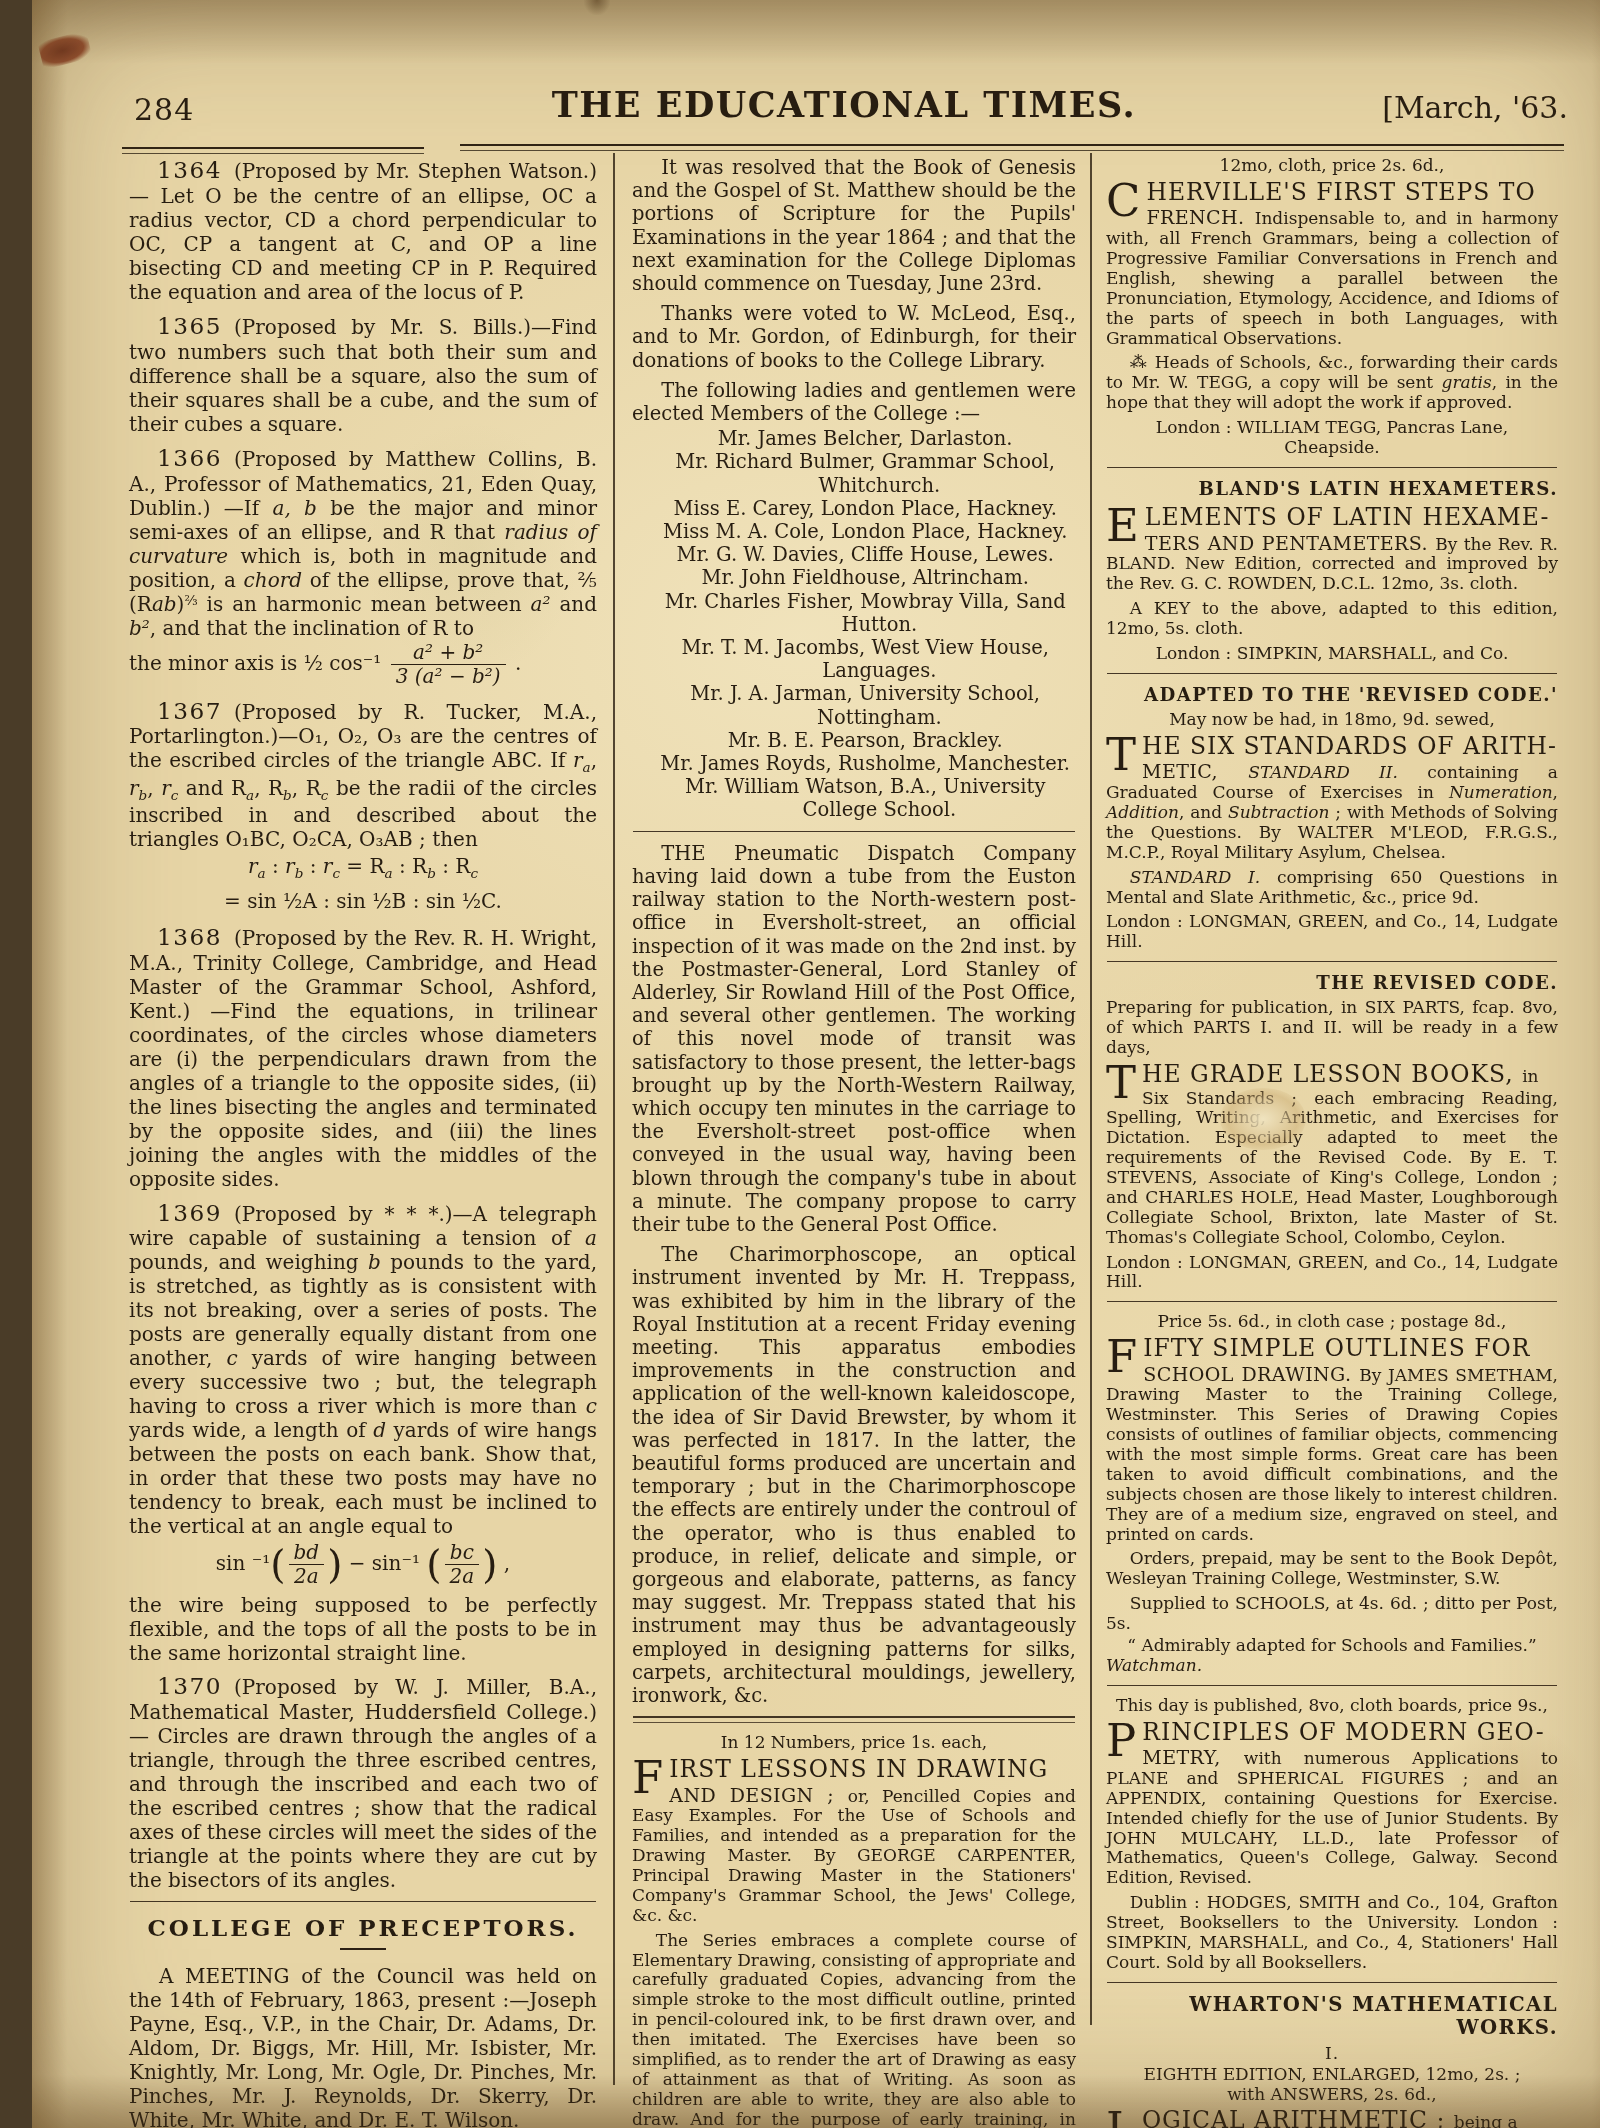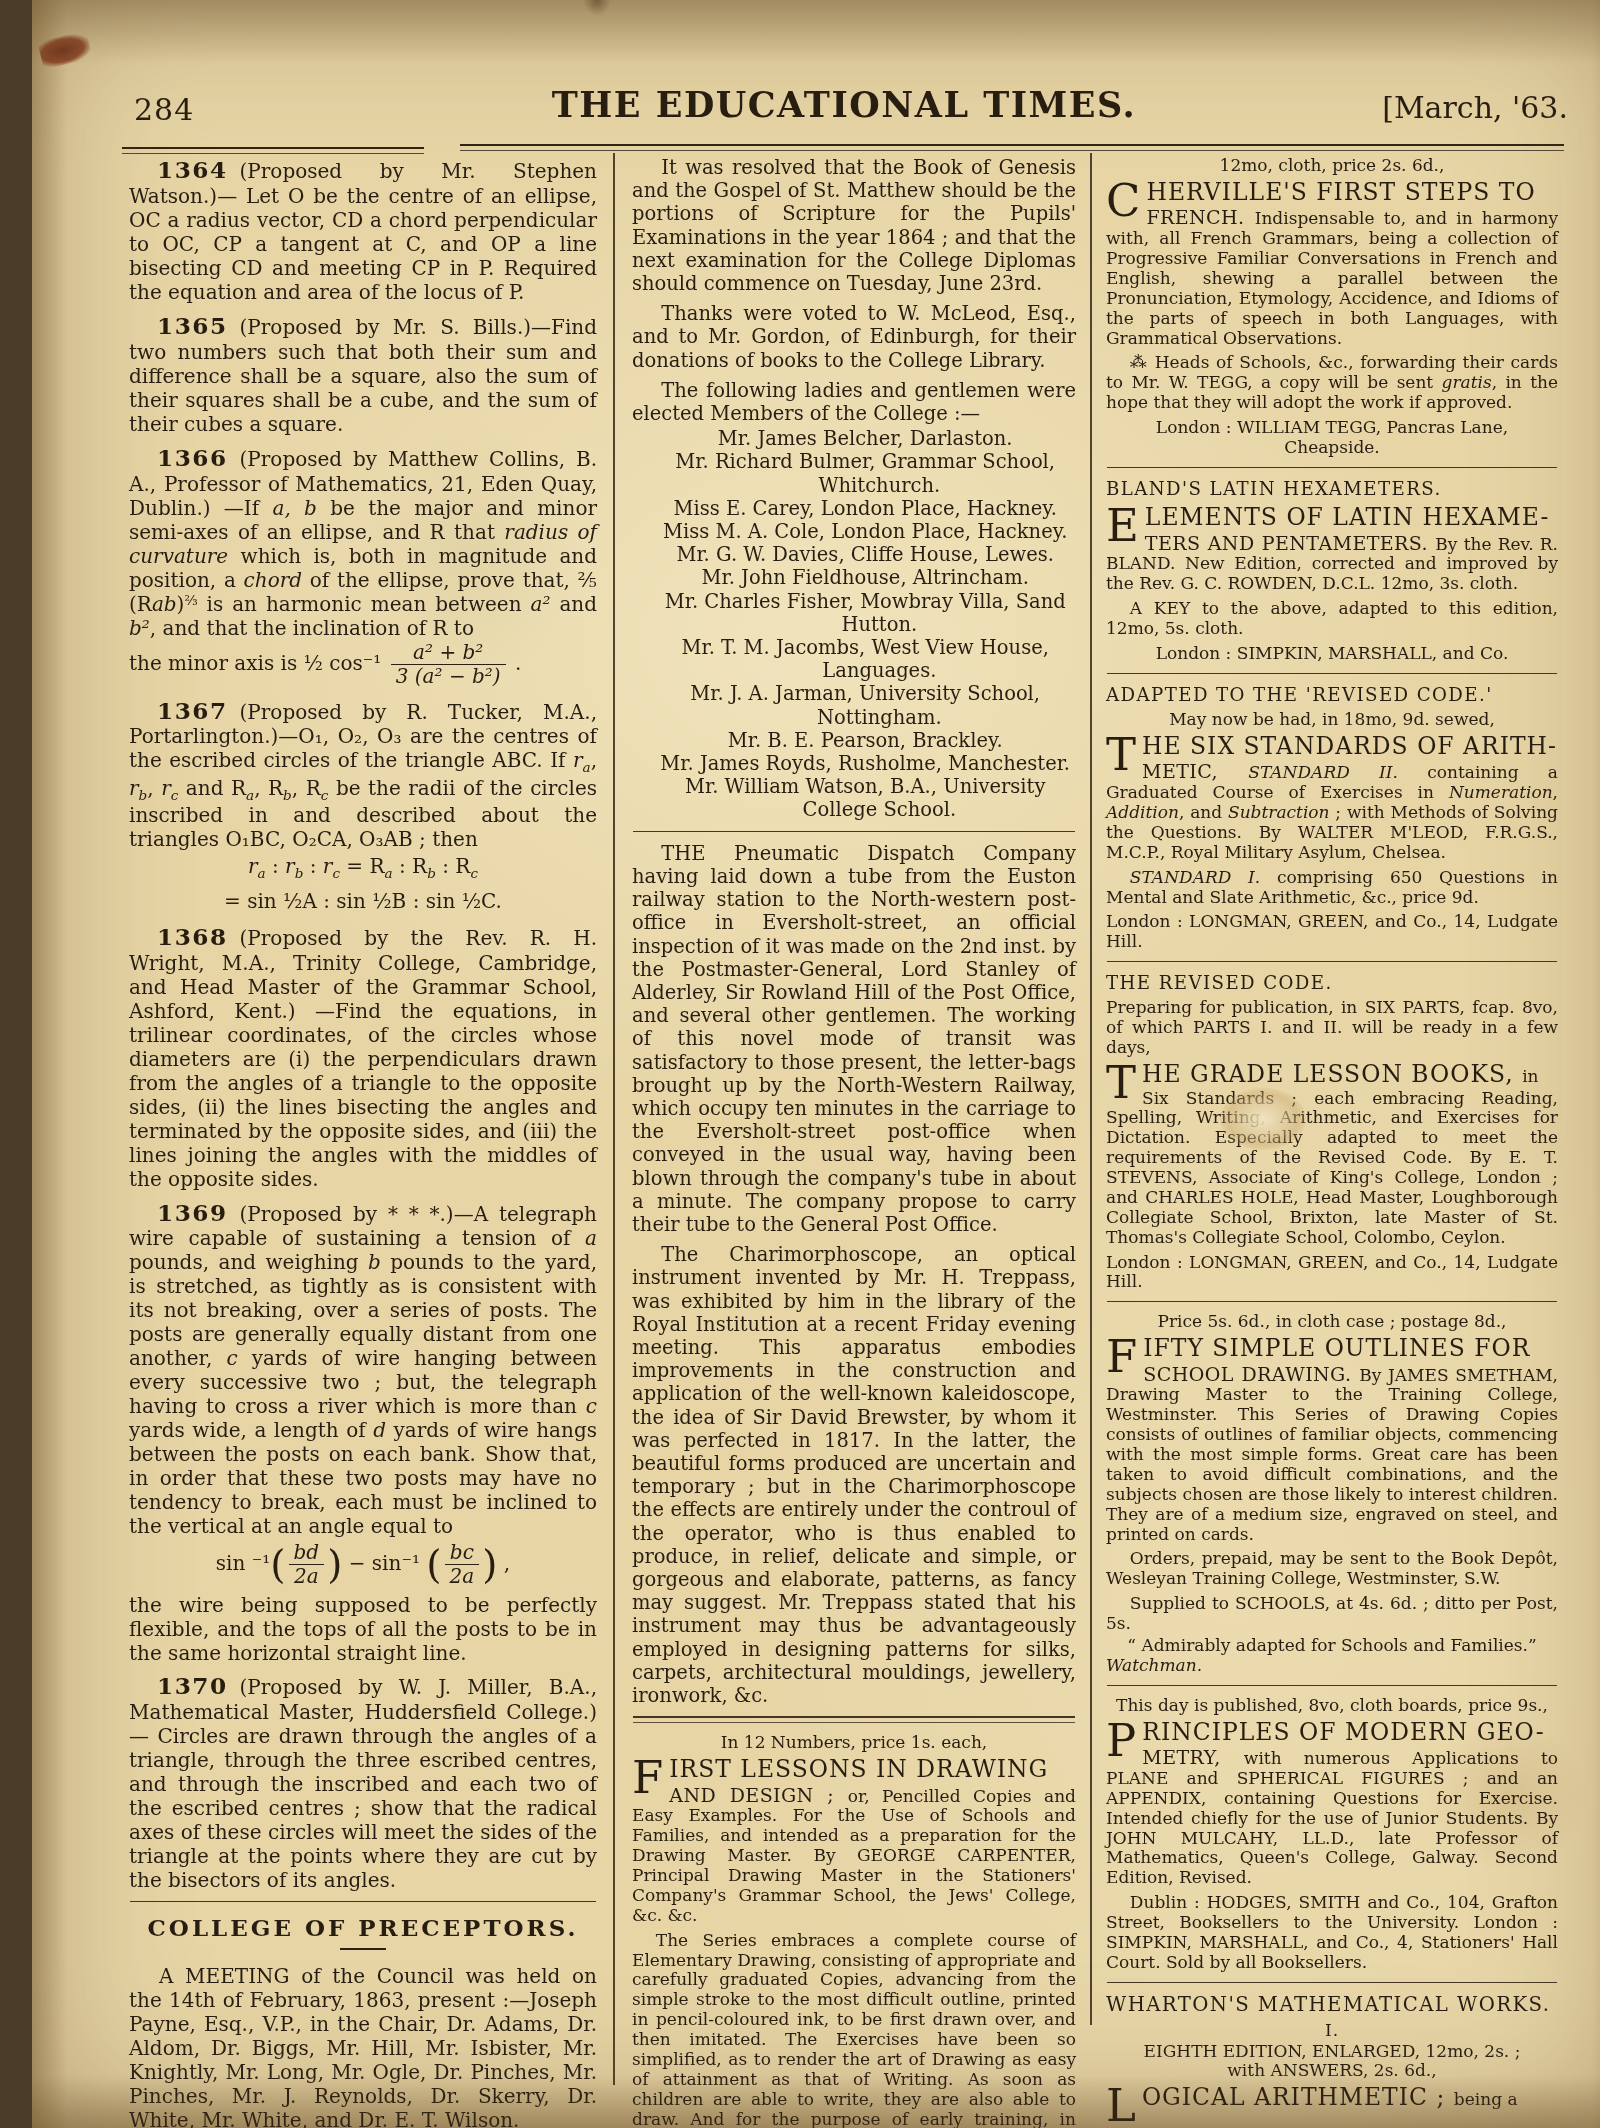--- a/index.html
+++ b/index.html
@@ -35,41 +35,41 @@
   .v2{left:1058px;top:153px;height:1872px;}
 
   .col{position:absolute;top:156px;z-index:2;text-align:justify;}
   .col1{left:97px;width:468px;font-size:20px;line-height:1.2;}
   .col2{left:600px;width:444px;font-size:19.5px;line-height:1.19;}
   .col3{left:1074px;width:452px;font-size:17px;line-height:1.17;}
 
   p{margin:0 0 7px;}
   .ind{text-indent:1.5em;}
   .prob{text-indent:1.4em;margin:0 0 8px;}
-  .pnum{font-weight:700;font-size:1.16em;letter-spacing:1.5px;padding-right:12px;}
+  .pnum{font-weight:400;font-size:1.16em;letter-spacing:1.5px;padding-right:12px;}
   .fline{margin:2px 0 10px;}
   .fcenter{text-align:center;margin:2px 0 8px;text-indent:0;}
   .frac{display:inline-block;vertical-align:middle;text-align:center;font-style:italic;line-height:1.05;margin:0 3px;}
   .fnum{display:block;border-bottom:1.6px solid #2a1f12;padding:0 5px 1px;}
   .fden{display:block;padding:1px 5px 0;}
   .bigp{font-size:1.95em;vertical-align:middle;line-height:1;font-weight:400;}
   .i{font-style:italic;}
   .sub{vertical-align:-0.35em;font-size:.68em;}
   .sup{vertical-align:.45em;font-size:.68em;}
   .hr{border-top:1.9px solid rgba(45,32,18,.88);margin:9px 1px 10px;}
   .hr2{border-top:2px solid rgba(45,32,18,.88);border-bottom:1.1px solid rgba(45,32,18,.75);height:4px;margin:9px 1px 10px;}
   .sechead{font-size:23px;font-weight:700;text-align:center;letter-spacing:3px;margin:12px 0 6px;text-indent:0;}
   .dash{width:46px;border-top:2.4px solid #2b2014;margin:0 auto 14px;}
   .member{margin-left:2.6em;text-indent:-1.45em;text-align:center;}
   .memberlist{margin-bottom:4px;}
 
   .ad2{font-size:17px;line-height:1.17;}
   .tagline{text-align:center;margin:0 0 3px;text-indent:0;}
   .tagline.just{text-align:justify;}
-  .adhead{text-align:left;font-weight:400;font-size:1.07em;letter-spacing:1.4px;margin:1px 0 5px;text-indent:0;}
+  .adhead{text-align:right;font-weight:700;font-size:1.07em;letter-spacing:1.4px;margin:1px 0 5px;text-indent:0;}
   .adhead.big{font-size:1.16em;}
   .roman{text-align:center;margin:1px 0 1px;letter-spacing:1px;text-indent:0;}
   .adfirst{margin:0 0 5px;text-align:justify;}
   .adp{margin:0 0 5px;text-align:justify;}
   .adp.ind{text-indent:1.4em;}
   .pub{text-align:center;margin:1px 0 4px;text-indent:0;}
   .pub.left{text-align:justify;}
   .quote{text-align:center;text-indent:0;}
   .attrib{text-align:left;font-style:italic;padding-right:16px;margin:0 0 2px;}
   .dc{float:left;font-size:45px;line-height:37px;padding:3px 6px 0 0;}

